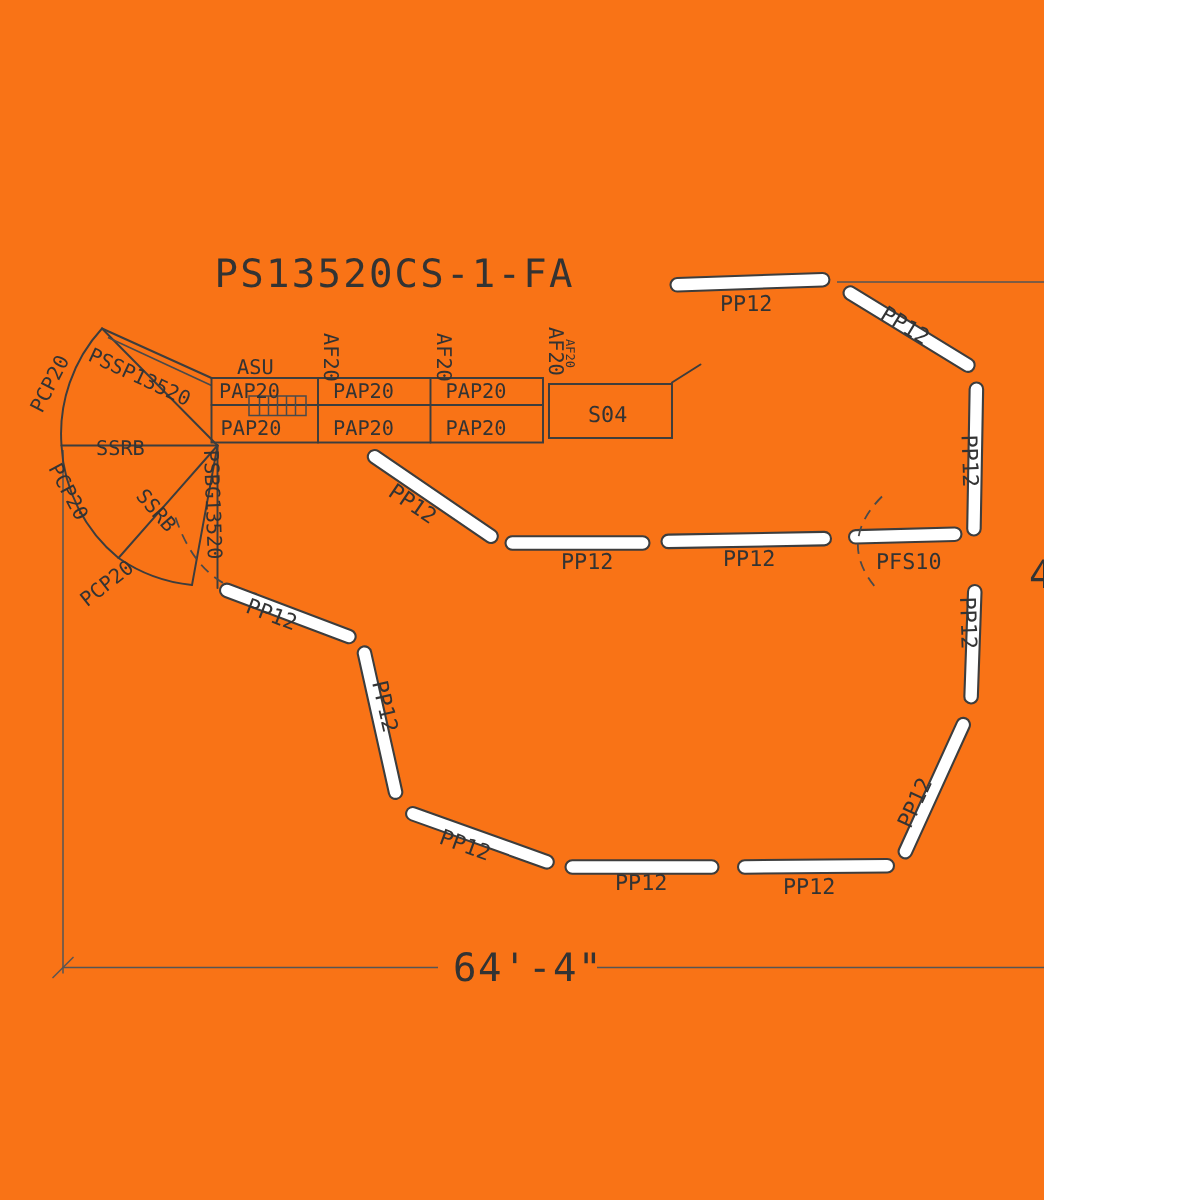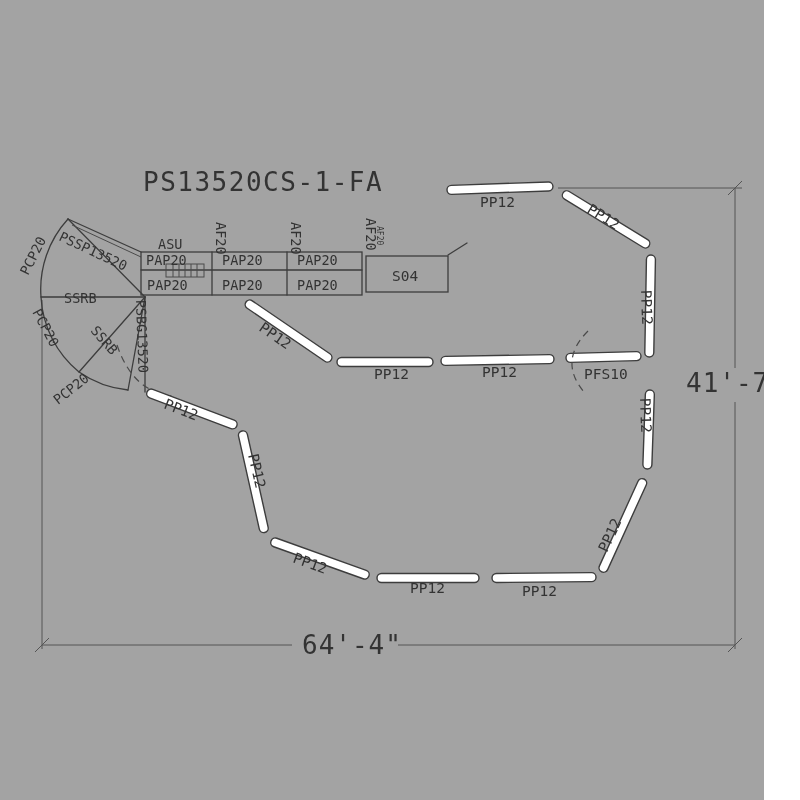--- a/index.html
+++ b/index.html
@@ -1,16 +1,16 @@
 <!DOCTYPE html>
 <html><head>
 <meta charset="utf-8">
 <style>
   html,body{margin:0;padding:0;background:#fff;}
-  .page{width:764px;height:800px;position:relative;background:#a3a3a3;overflow:hidden;}
+  .page{width:696px;height:800px;position:relative;background:#f97316;overflow:hidden;}
   svg{display:block;}
   .seg{fill:#ffffff;stroke:#3d3d3d;stroke-width:1.4;}
   .ln{stroke:#3d3d3d;stroke-width:1.3;fill:none;stroke-linecap:round;}
   .ln2{stroke:#4a4a4a;stroke-width:1;fill:none;}
   .dash{stroke:#4a4a4a;stroke-width:1.2;fill:none;stroke-dasharray:7 5;}
   .dim{stroke:#555555;stroke-width:1;fill:none;}
   text{font-family:"DejaVu Sans Mono","Liberation Mono",monospace;fill:#333333;}
   .lbl{font-size:14.5px;}
   .lbl-sm{font-size:13.5px;}
   .lbl-xs{font-size:8px;}

